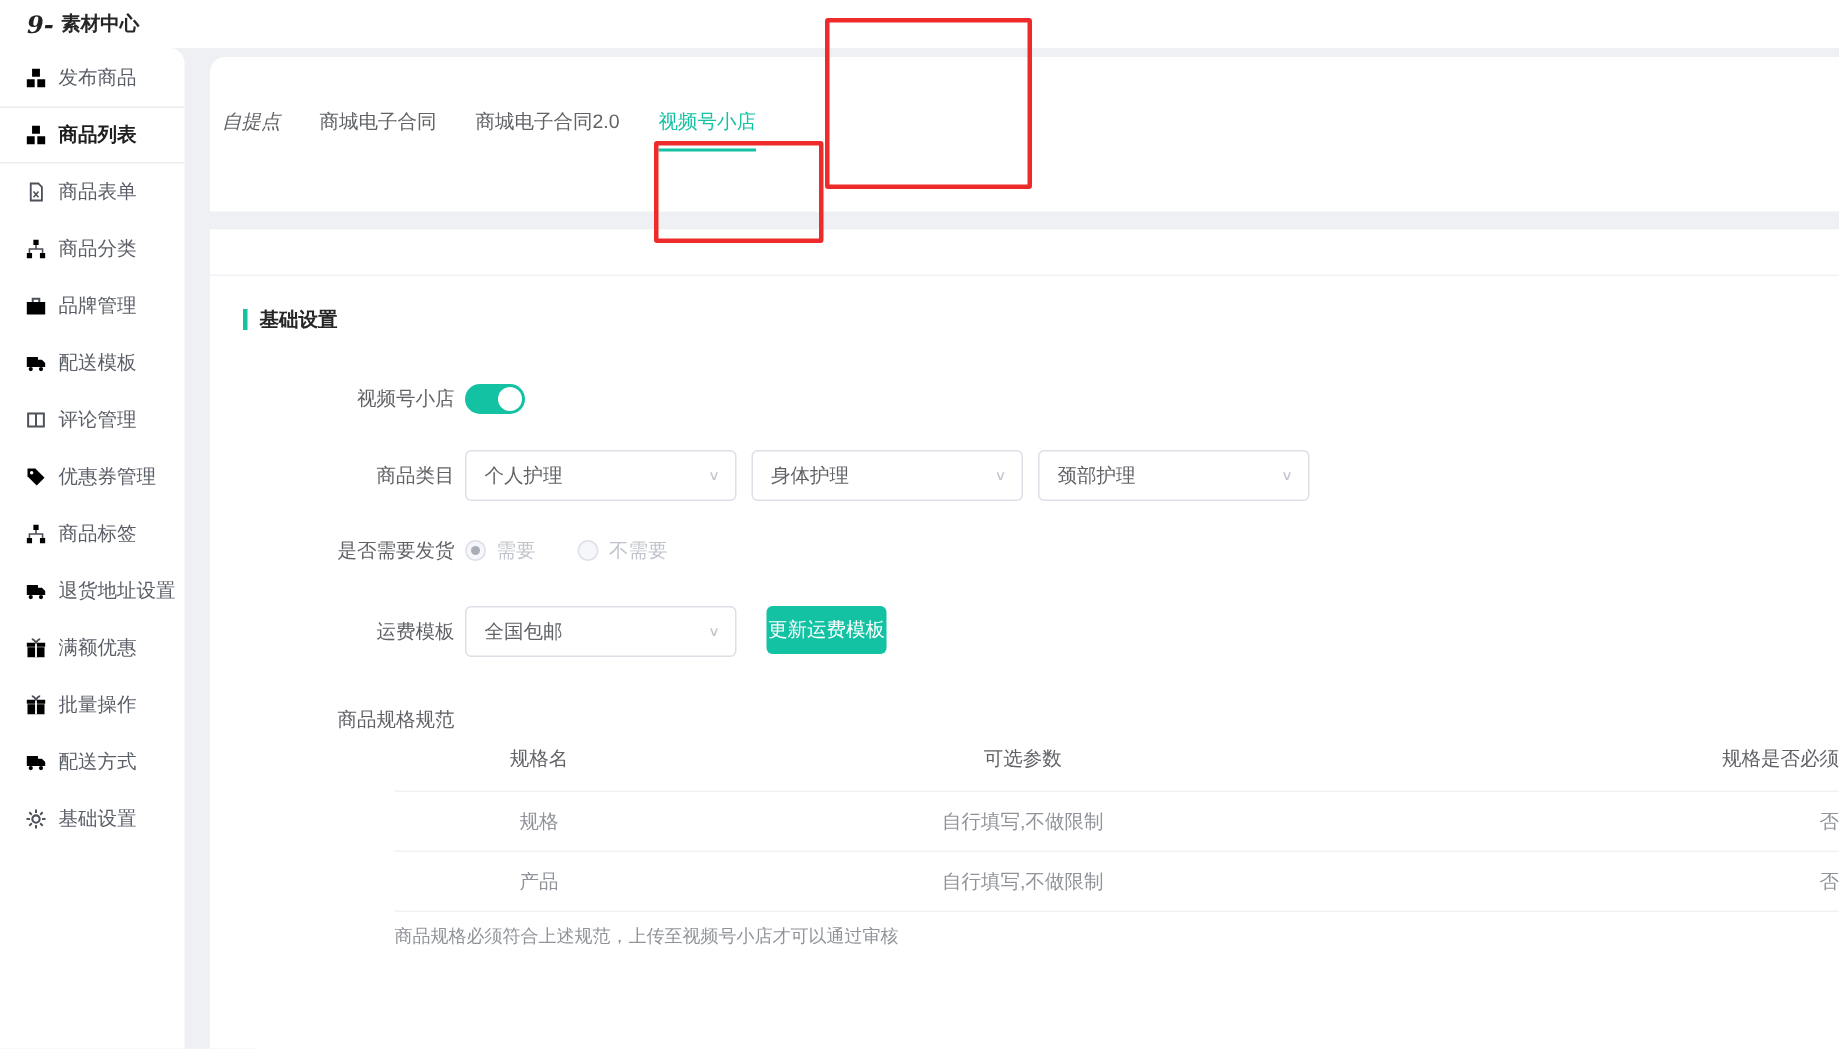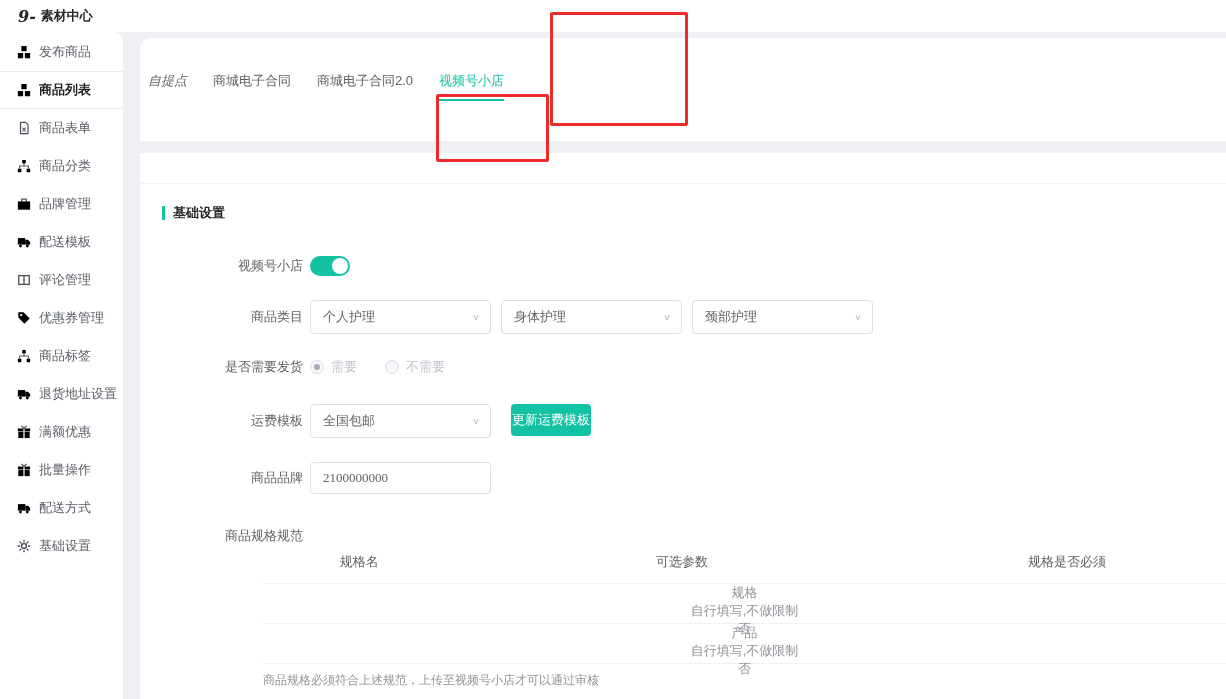--- a/index.html
+++ b/index.html
@@ -68,22 +68,22 @@
               padding:0 1px; font-size:13px; font-family:inherit; cursor:pointer; margin-left:10px; }
 
   .text-input { width:181px; height:32px; border:1px solid #dcdfe6; border-radius:4px; padding:0 12px;
                 color:#606266; font-size:13px; font-family:inherit; outline:none; }
 
   
   .spec-label { margin:33px 0 0 85px; color:#606266; }
   .spec-table { margin:8px 0 0 123px; }
   .spec-hrow, .spec-drow { display:flex; }
   .spec-hrow { padding-bottom:12px; border-bottom:1px solid #f0f2f5; color:#606266; }
-  .spec-drow { height:40px; align-items:center; border-bottom:1px solid #f0f2f5; color:#909399;flex-direction:column; }
-  .c1 { width:20%; text-align:center; } .c2 { width:47%; text-align:center; } .c3 { width:33%; text-align:center; }
+  .spec-drow { height:40px; align-items:center; border-bottom:1px solid #f0f2f5; color:#909399; }
+  .c1 { width:20%; text-align:center; } .c2 { width:47%; text-align:center; } .c3 { width:33%; text-align:right; }
   .spec-note { margin:8px 0 0 123px; font-size:12px; color:#909399; }
 
   
   .ann { position:absolute; border:3px solid #ee2b2b; border-radius:2px; z-index:9; pointer-events:none; }
   .ann1 { left:550px; top:12px; width:138px; height:114px; }
   .ann2 { left:436px; top:94px; width:113px; height:68px; }
 </style>
 </head>
 <body>
 
@@ -317,26 +317,20 @@
       <div class="flabel">运费模板</div>
       <div class="fctrl">
         <div class="select">
           <span>全国包邮</span>
           <span class="caret">∨</span>
         </div>
         <button class="btn-teal">更新运费模板</button>
       </div>
     </div>
 
-    <div class="frow" style="margin-top:24px">
-      <div class="flabel">商品品牌</div>
-      <div class="fctrl">
-        <input class="text-input" type="text" value="2100000000" style="">
-      </div>
-    </div>
 
     <div class="spec-label">商品规格规范</div>
     <div class="spec-table">
       <div class="spec-hrow">
         <div class="c1">规格名</div>
         <div class="c2">可选参数</div>
         <div class="c3">规格是否必须</div>
       </div>
       <div class="spec-drow">
         <div class="c1">规格</div>

